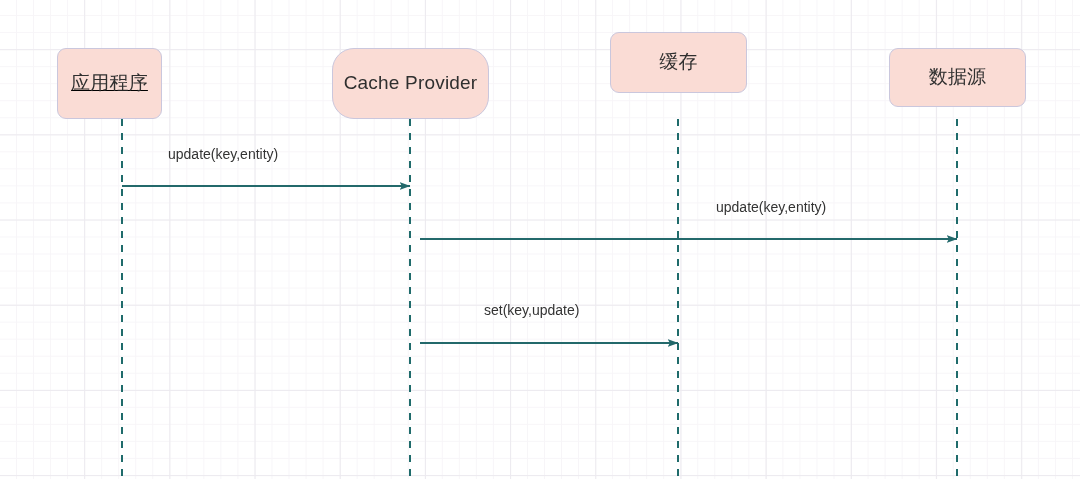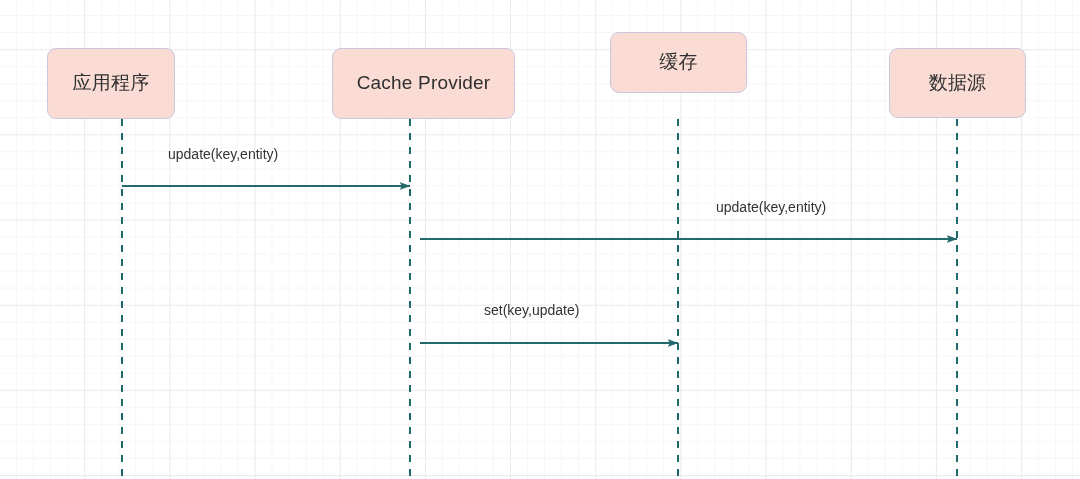--- a/index.html
+++ b/index.html
@@ -85,30 +85,30 @@
         <line x1="957" x2="957" y1="119" y2="479" stroke="#1f6b6b" stroke-width="2" stroke-dasharray="7 7"></line>
       </g>
     <g id="messages">
         <line x1="122" x2="410" y1="186" y2="186" stroke="#23696b" stroke-width="2" marker-end="url(#arrowhead)"></line>
         <line x1="420" x2="957" y1="239" y2="239" stroke="#23696b" stroke-width="2" marker-end="url(#arrowhead)"></line>
         <line x1="420" x2="678" y1="343" y2="343" stroke="#23696b" stroke-width="2" marker-end="url(#arrowhead)"></line>
       </g>
   </svg>
 
   <div id="participants-layer">
-      <div class="participant" style="left: 47px; top: 48px; width: 128px; height: 71px;">
+      <div class="participant" style="left: 57px; top: 48px; width: 105px; height: 71px; text-decoration: underline;">
         <span class="participant-label">应用程序</span>
       </div>
-      <div class="participant" style="left: 332px; top: 48px; width: 183px; height: 71px;">
+      <div class="participant" style="left: 332px; top: 48px; width: 157px; height: 71px; border-radius: 22px;">
         <span class="participant-label">Cache Provider</span>
       </div>
       <div class="participant" style="left: 610px; top: 32px; width: 137px; height: 61px;">
         <span class="participant-label">缓存</span>
       </div>
-      <div class="participant" style="left: 889px; top: 48px; width: 137px; height: 70px;">
+      <div class="participant" style="left: 889px; top: 48px; width: 137px; height: 59px;">
         <span class="participant-label">数据源</span>
       </div>
     </div>
   <div id="labels-layer">
       <div class="msg-label" style="left: 168px; top: 147px;">update(key,entity)</div>
       <div class="msg-label" style="left: 716px; top: 200px;">update(key,entity)</div>
       <div class="msg-label" style="left: 484px; top: 303px;">set(key,update)</div>
     </div>
 
 </div>

